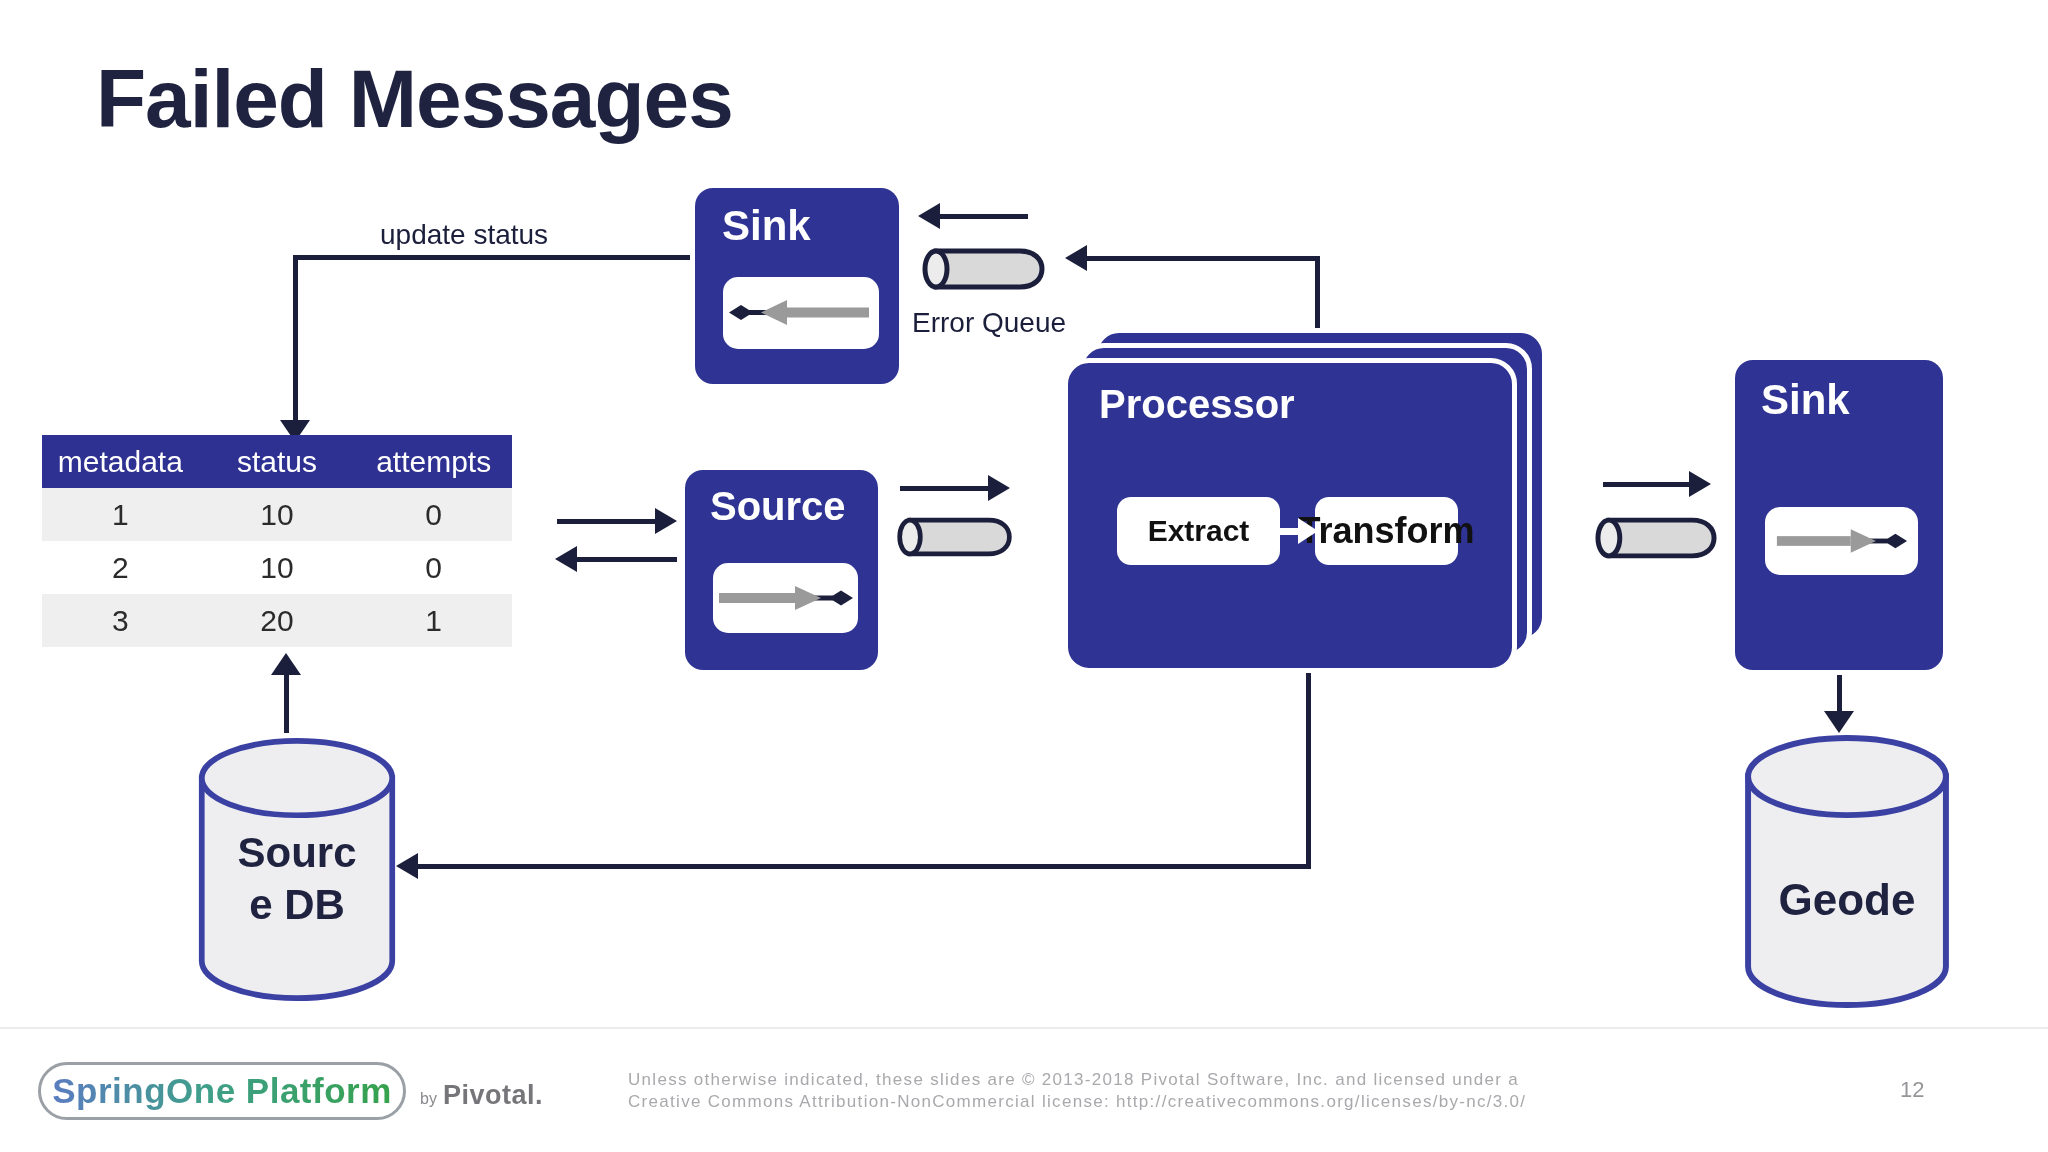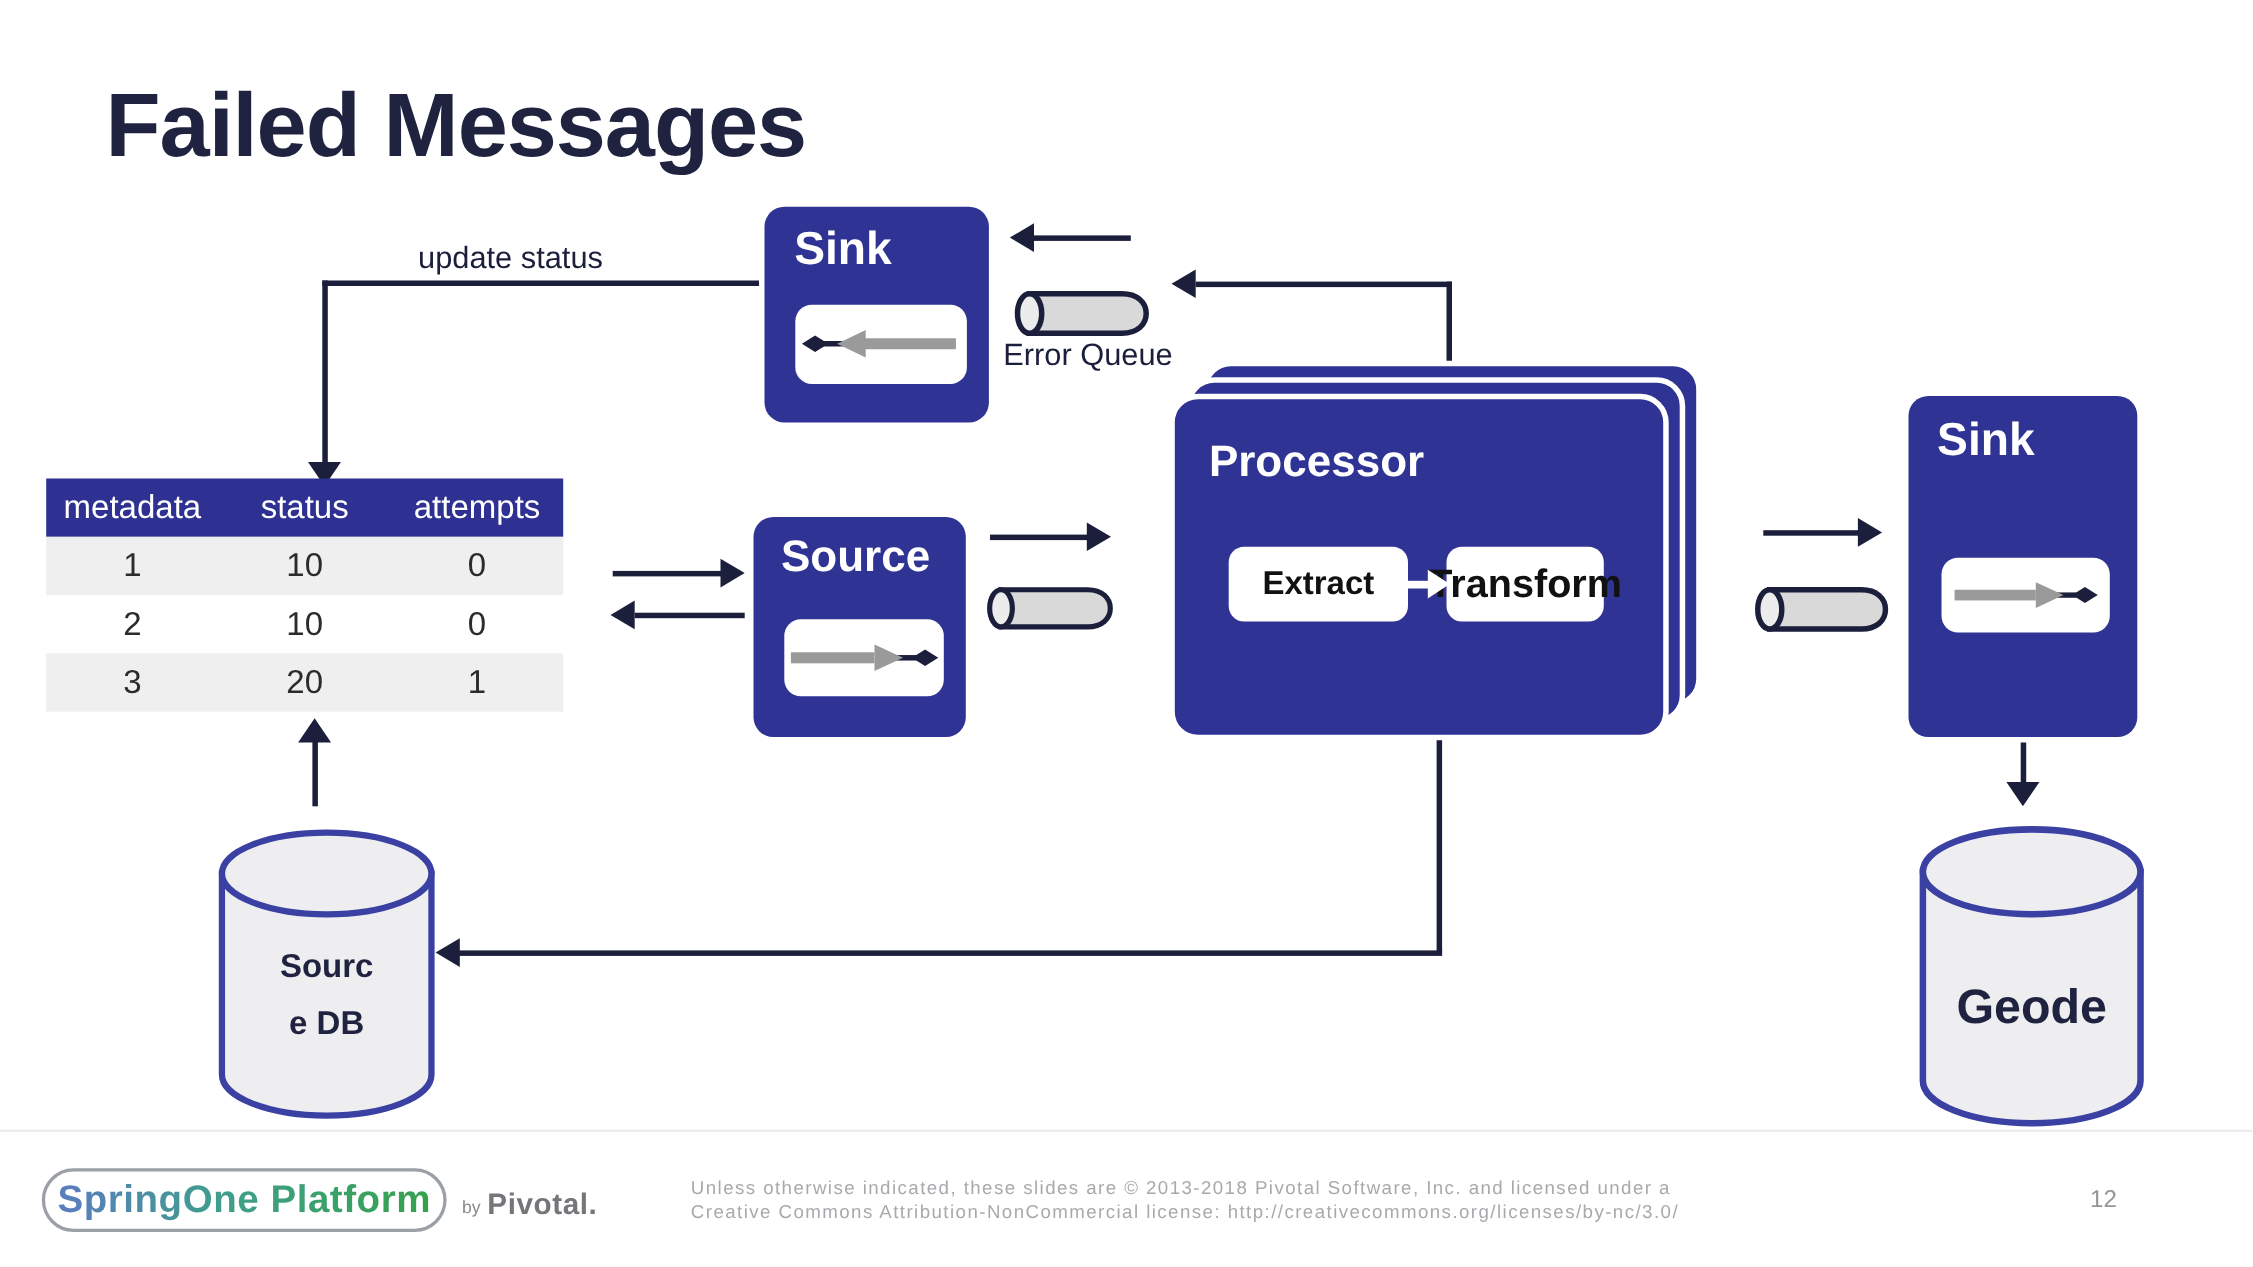--- a/index.html
+++ b/index.html
@@ -1,18 +1,18 @@
 <!DOCTYPE html>
 <html><head>
 <meta charset="utf-8">
 <style>
   html,body{margin:0;padding:0;background:#fff;}
   .slide{position:relative;width:2048px;height:1152px;background:#ffffff;overflow:hidden;
          font-family:"Liberation Sans",sans-serif;}
-  .abs{position:absolute;margin-top:16px;}
+  .abs{position:absolute;}
   
   .title{left:96px;top:52px;font-size:82px;font-weight:bold;color:#1f2340;letter-spacing:-1px;}
   
   .line{position:absolute;background:#1b1f3b;}
   .ah{position:absolute;width:0;height:0;}
   .ah-left{border-top:13px solid transparent;border-bottom:13px solid transparent;border-right:22px solid #1b1f3b;}
   .ah-right{border-top:13px solid transparent;border-bottom:13px solid transparent;border-left:22px solid #1b1f3b;}
   .ah-down{border-left:15px solid transparent;border-right:15px solid transparent;border-top:22px solid #1b1f3b;}
   .ah-up{border-left:15px solid transparent;border-right:15px solid transparent;border-bottom:22px solid #1b1f3b;}
   .ah-right-white{border-top:13px solid transparent;border-bottom:13px solid transparent;border-left:20px solid #ffffff;}
@@ -201,21 +201,21 @@
         <polygon points="140,35 128,27.5 116,35 128,42.5" fill="#1b1f3b"></polygon>
       </svg>
     </div>
   </div>
 
   <div class="abs" style="left:197px;top:733px;width:200px;height:275px;">
     <svg width="200" height="275" viewBox="0 0 210 278">
       <path d="M5 42 H205 V234 A100 39 0 0 1 5 234 Z" fill="#eeeef1" stroke="#3a41a3" stroke-width="6"></path>
       <ellipse cx="105" cy="42" rx="100" ry="39" fill="#eeeef1" stroke="#3a41a3" stroke-width="6"></ellipse>
     </svg>
-    <div class="cyl-label" style="top:104px;font-size:30px;line-height:52px;">Sourc
+    <div class="cyl-label" style="top:94px;font-size:42px;line-height:52px;">Sourc
 e DB</div>
   </div>
 
   <div class="abs" style="left:1742px;top:735px;width:210px;height:275px;">
     <svg width="210" height="275" viewBox="0 0 210 278">
       <path d="M5 42 H205 V234 A100 39 0 0 1 5 234 Z" fill="#eeeef1" stroke="#3a41a3" stroke-width="6"></path>
       <ellipse cx="105" cy="42" rx="100" ry="39" fill="#eeeef1" stroke="#3a41a3" stroke-width="6"></ellipse>
     </svg>
     <div class="cyl-label" style="top:140px;font-size:44px;">Geode</div>
   </div>

